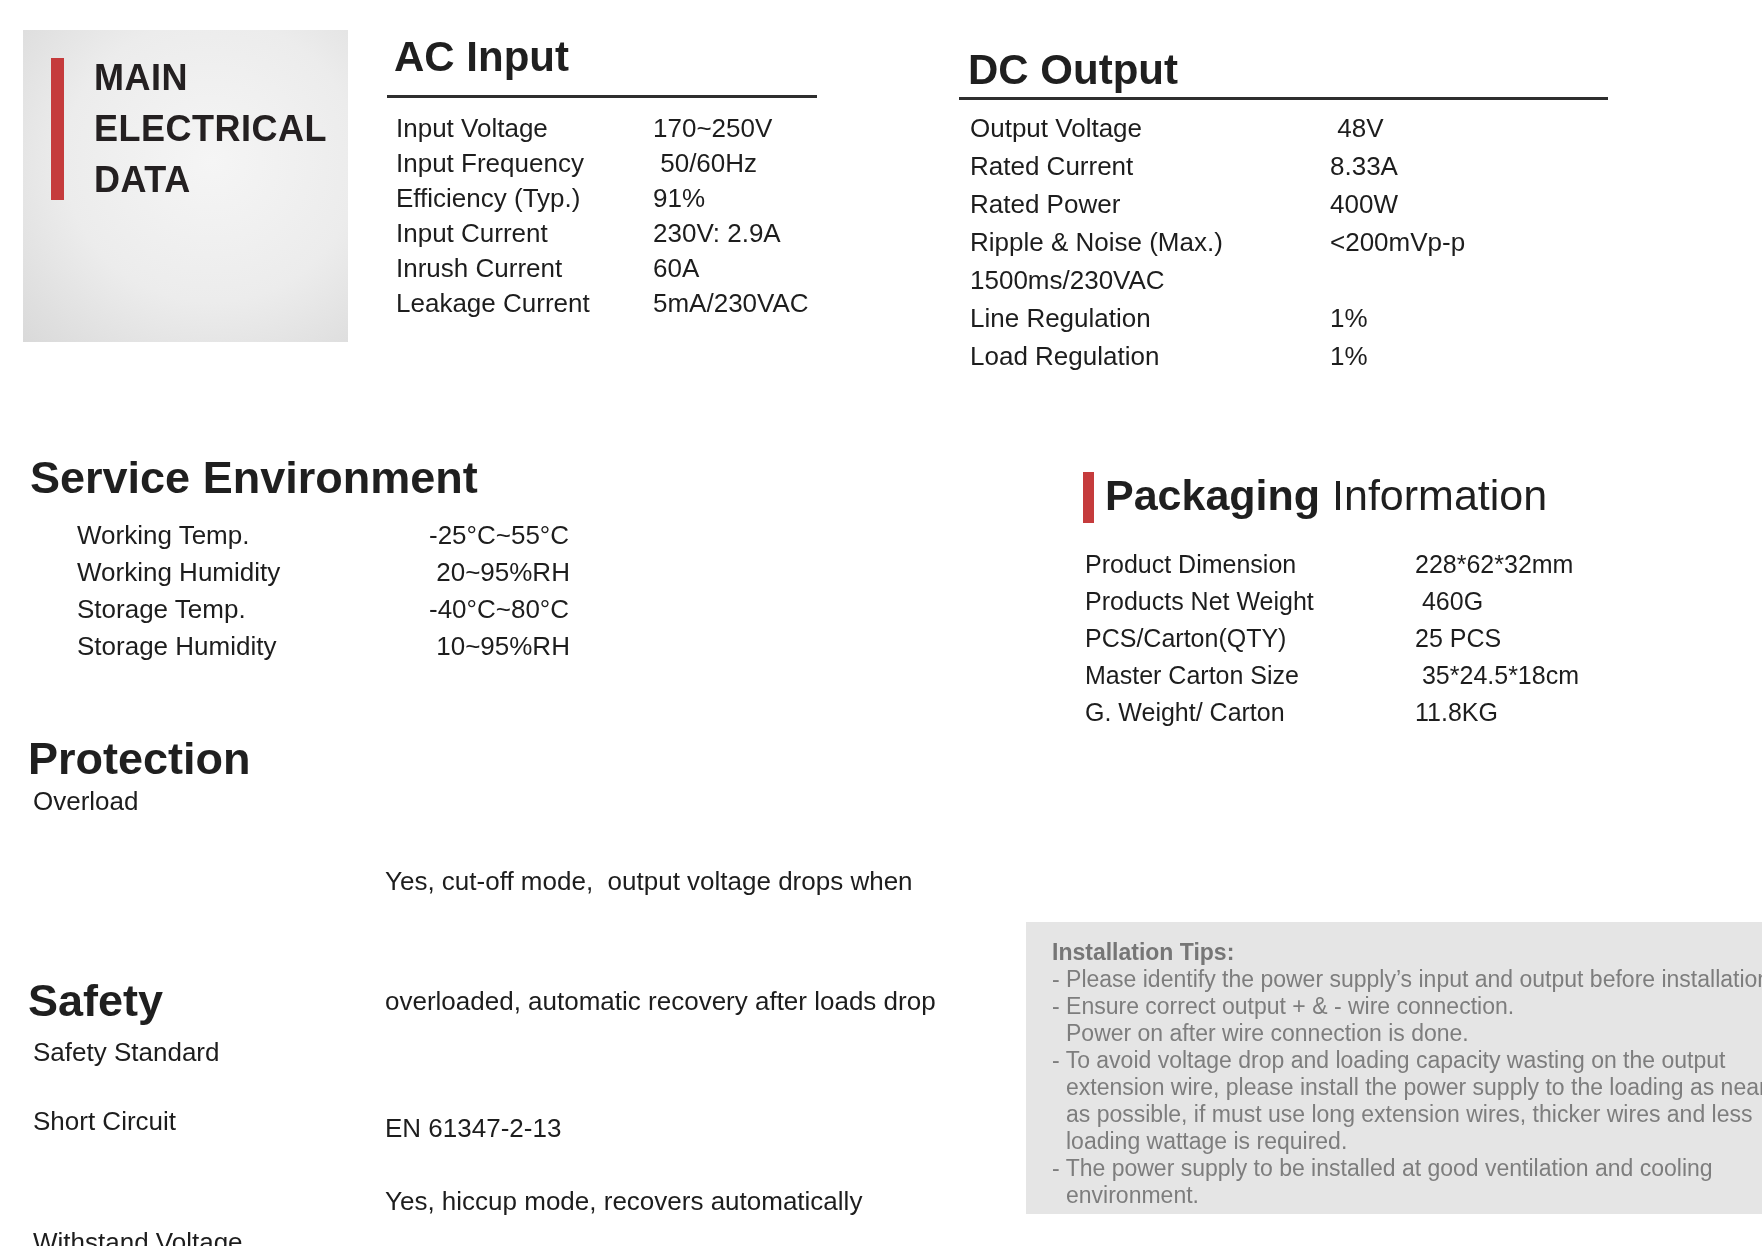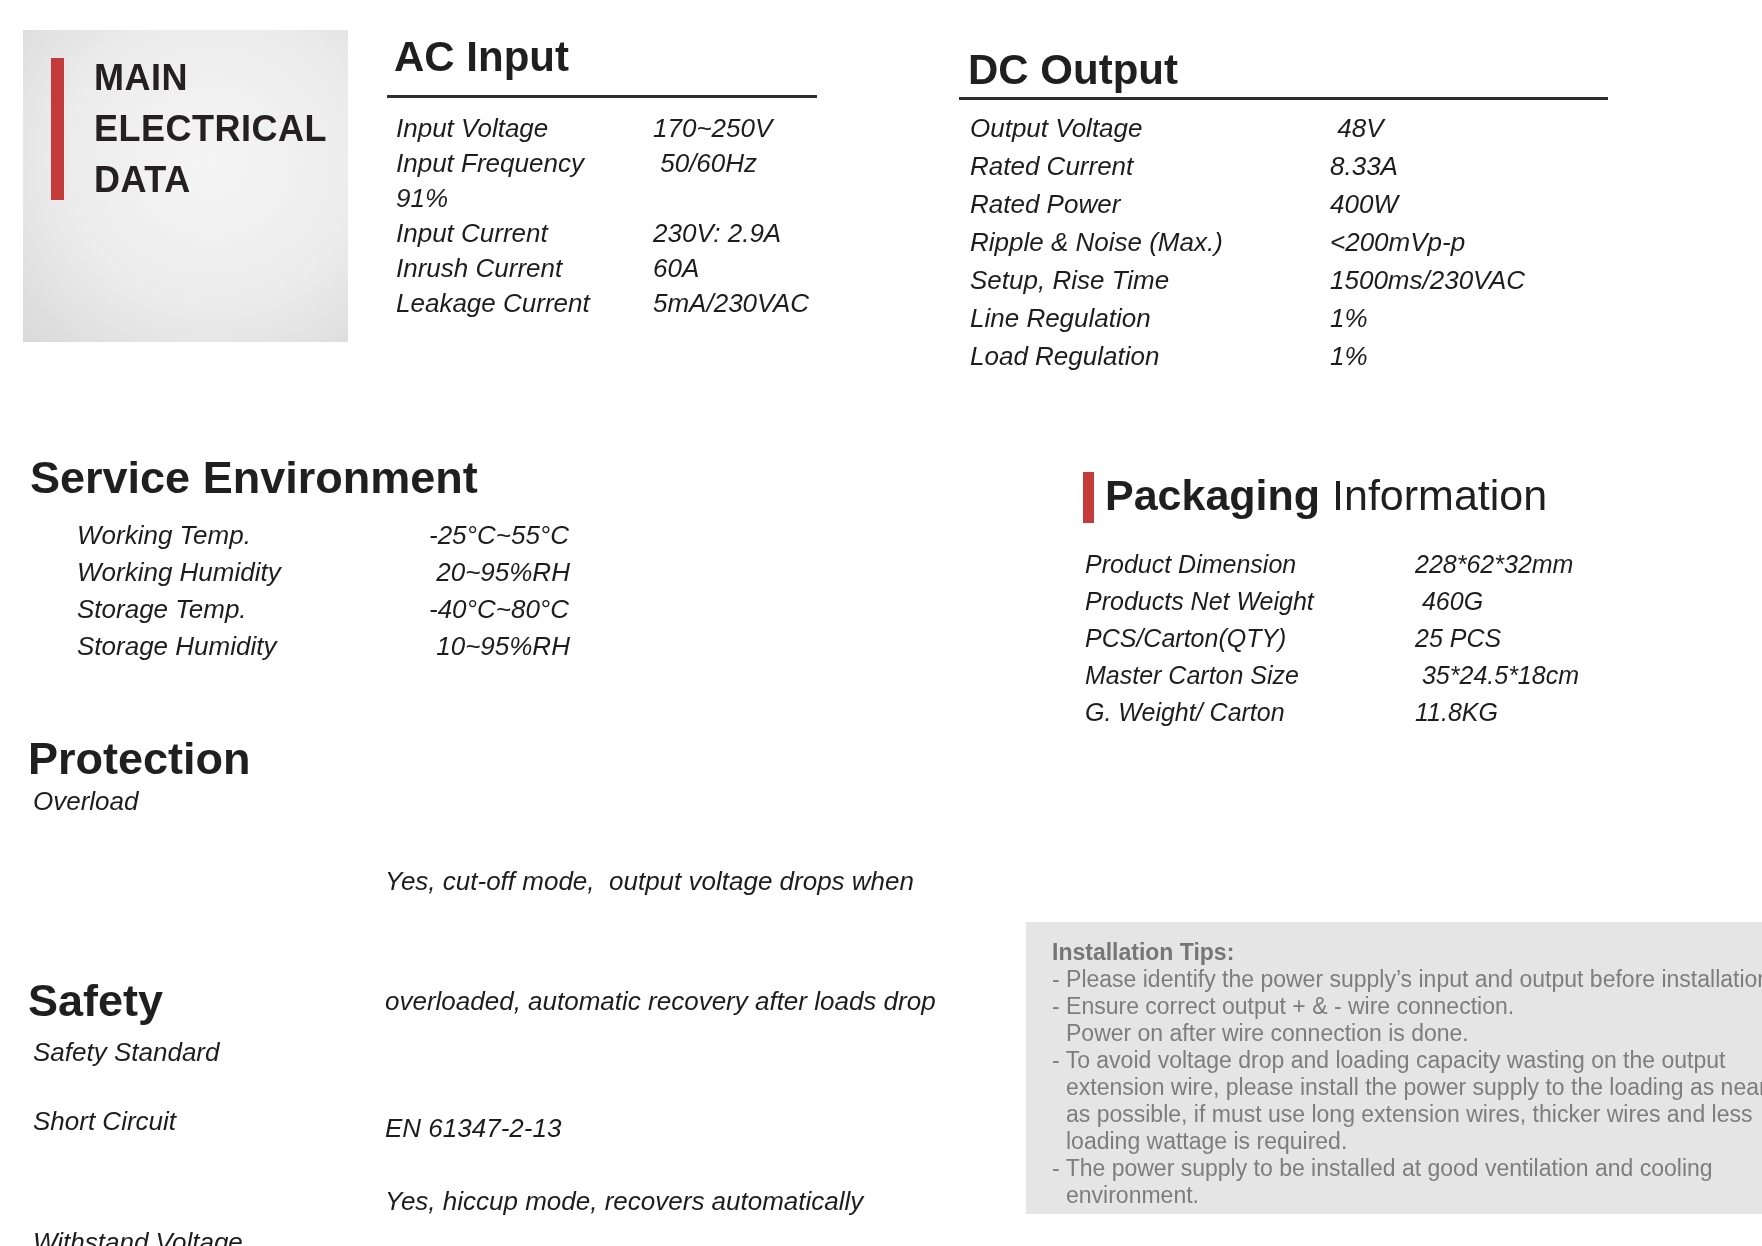--- a/index.html
+++ b/index.html
@@ -18,21 +18,21 @@
   .badge-text { position:absolute; left:71px; top:22px; line-height:51px;
     font-size:36px; font-weight:bold; color:#242021; letter-spacing:0.5px; }
 
   
   .h-big   { font-size:45px; font-weight:bold; color:#1f1f1f; white-space:nowrap; }
   .h-med   { font-size:42px; font-weight:bold; color:#1f1f1f; white-space:nowrap; }
   .rule    { background:#2e2e2e; height:3px; }
 
   
   .rows { font-size:26px; color:#1d1d1d; }
-  .row  { display:flex; align-items:flex-start;font-style:italic; }
+  .row  { display:flex; align-items:flex-start; }
   .lbl  { flex:0 0 auto; white-space:pre; }
   .val  { white-space:pre; }
   .val-line { white-space:pre; }
 
   .rows-ac   { line-height:35px; } .rows-ac .lbl   { width:257px; }
   .rows-dc   { line-height:38px; } .rows-dc .lbl   { width:360px; }
   .rows-env  { line-height:37px;margin-left:44px; } .rows-env .lbl  { width:352px; }
   .rows-pkg  { line-height:37px; font-size:25px; } .rows-pkg .lbl { width:330px; }
   .rows-prot { line-height:40px; } .rows-prot .lbl { width:352px; }
   .rows-safe { line-height:38px; } .rows-safe .lbl { width:352px; }
@@ -72,20 +72,21 @@
   <div class="abs rows rows-ac" style="left:396px; top:111px;">
     <div class="row">
       <div class="lbl">Input Voltage</div>
       <div class="val">170~250V</div>
     </div>
     <div class="row">
       <div class="lbl">Input Frequency</div>
       <div class="val"> 50/60Hz</div>
     </div>
     <div class="row">
+      <div class="lbl">Efficiency (Typ.)</div>
       <div class="val">91%</div>
     </div>
     <div class="row">
       <div class="lbl">Input Current</div>
       <div class="val">230V: 2.9A</div>
     </div>
     <div class="row">
       <div class="lbl">Inrush Current</div>
       <div class="val">60A</div>
     </div>
@@ -108,21 +109,20 @@
     </div>
     <div class="row">
       <div class="lbl">Rated Power</div>
       <div class="val">400W</div>
     </div>
     <div class="row">
       <div class="lbl">Ripple &amp; Noise (Max.)</div>
       <div class="val">&lt;200mVp-p</div>
     </div>
     <div class="row">
-      <div class="lbl">Setup, Rise Time</div>
       <div class="val">1500ms/230VAC</div>
     </div>
     <div class="row">
       <div class="lbl">Line Regulation</div>
       <div class="val">1%</div>
     </div>
     <div class="row">
       <div class="lbl">Load Regulation</div>
       <div class="val">1%</div>
     </div>

